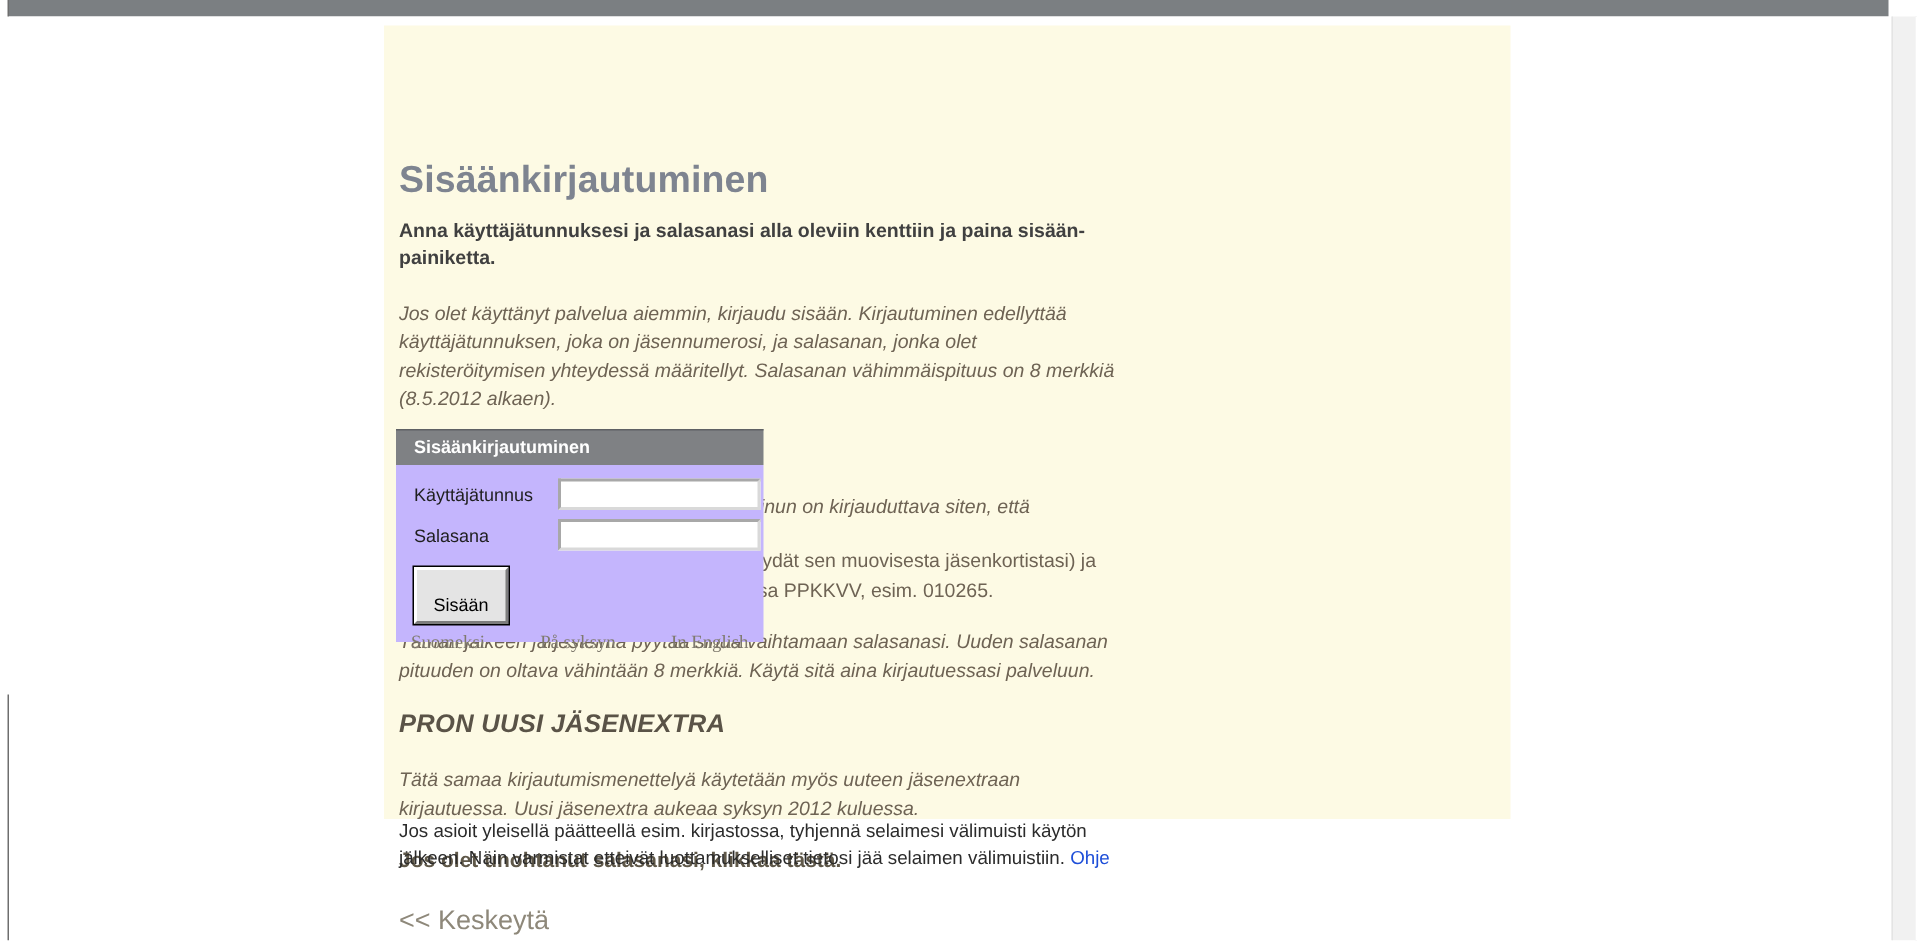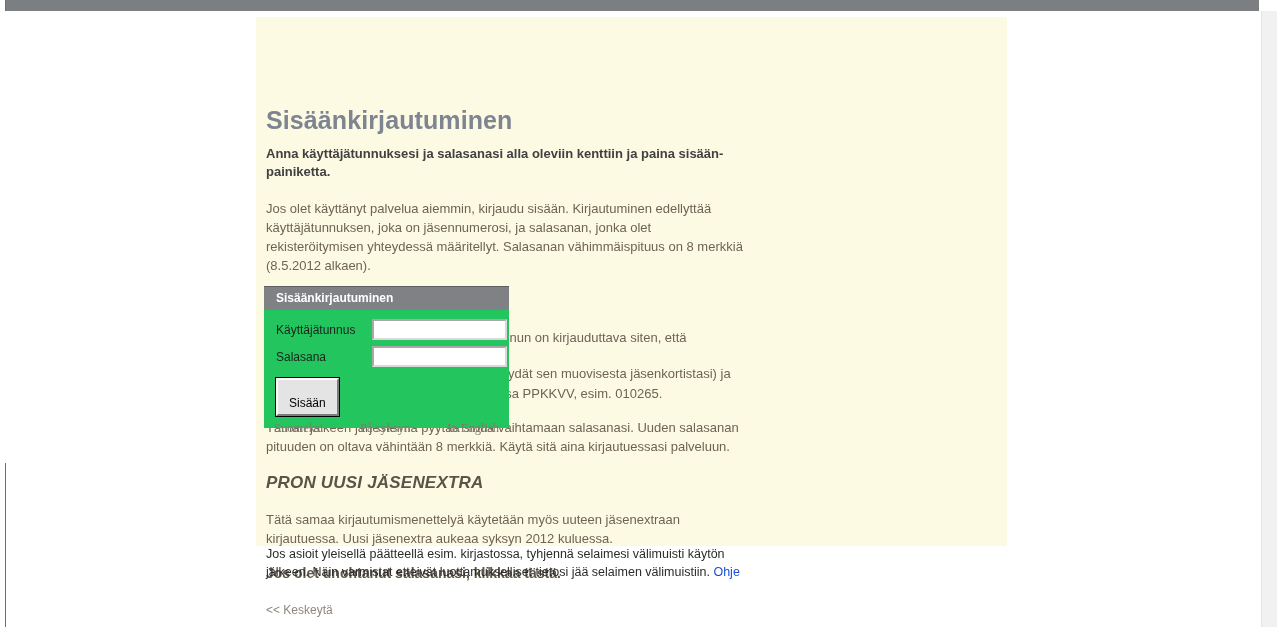--- a/index.html
+++ b/index.html
@@ -98,20 +98,21 @@
     font-size: 13px;
     font-weight: bold;
     color: #404040;
     line-height: 1.35;
   }
   .body-p {
     margin: 0 0 16px 0;
     font-size: 13px;
     color: #6e6354;
     line-height: 1.45;
+    font-style: italic;
   }
   #content-col h2 {
     margin: 0 0 18px 0;
     font-size: 17px;
     font-weight: bold;
     color: #5a5347;
     letter-spacing: 0.2px;
     font-style: italic;
   }
   .bullets {
@@ -140,21 +141,21 @@
   }
   #login-title {
     background: #7f8184;
     color: #ffffff;
     font-size: 12px;
     font-weight: bold;
     padding: 4px 0 5px 12px;
     border-top: 1px solid #5f6164;
   }
   #login-body {
-    background: #22c55e;
+    background: #c4b5fd;
     padding: 9px 0 12px 0;
   }
   .form-row {
     display: flex;
     align-items: center;
     margin: 0 0 6px 12px;
   }
   .form-label {
     width: 96px;
     font-size: 12px;
@@ -217,21 +218,21 @@
     line-height: 1.45;
   }
   .inline-link {
     color: #1d4ed8;
     text-decoration: none;
     cursor: pointer;
   }
   #cancel-link {
     display: inline-block;
     margin-top: 22px;
-    font-size: 12px;
+    font-size: 18px;
     color: #8e887a;
     text-decoration: none;
     cursor: pointer;
   }
 </style>
 </head>
 <body>
 
 <div id="left-gutter"></div>
 <div id="left-edge-border"></div>

